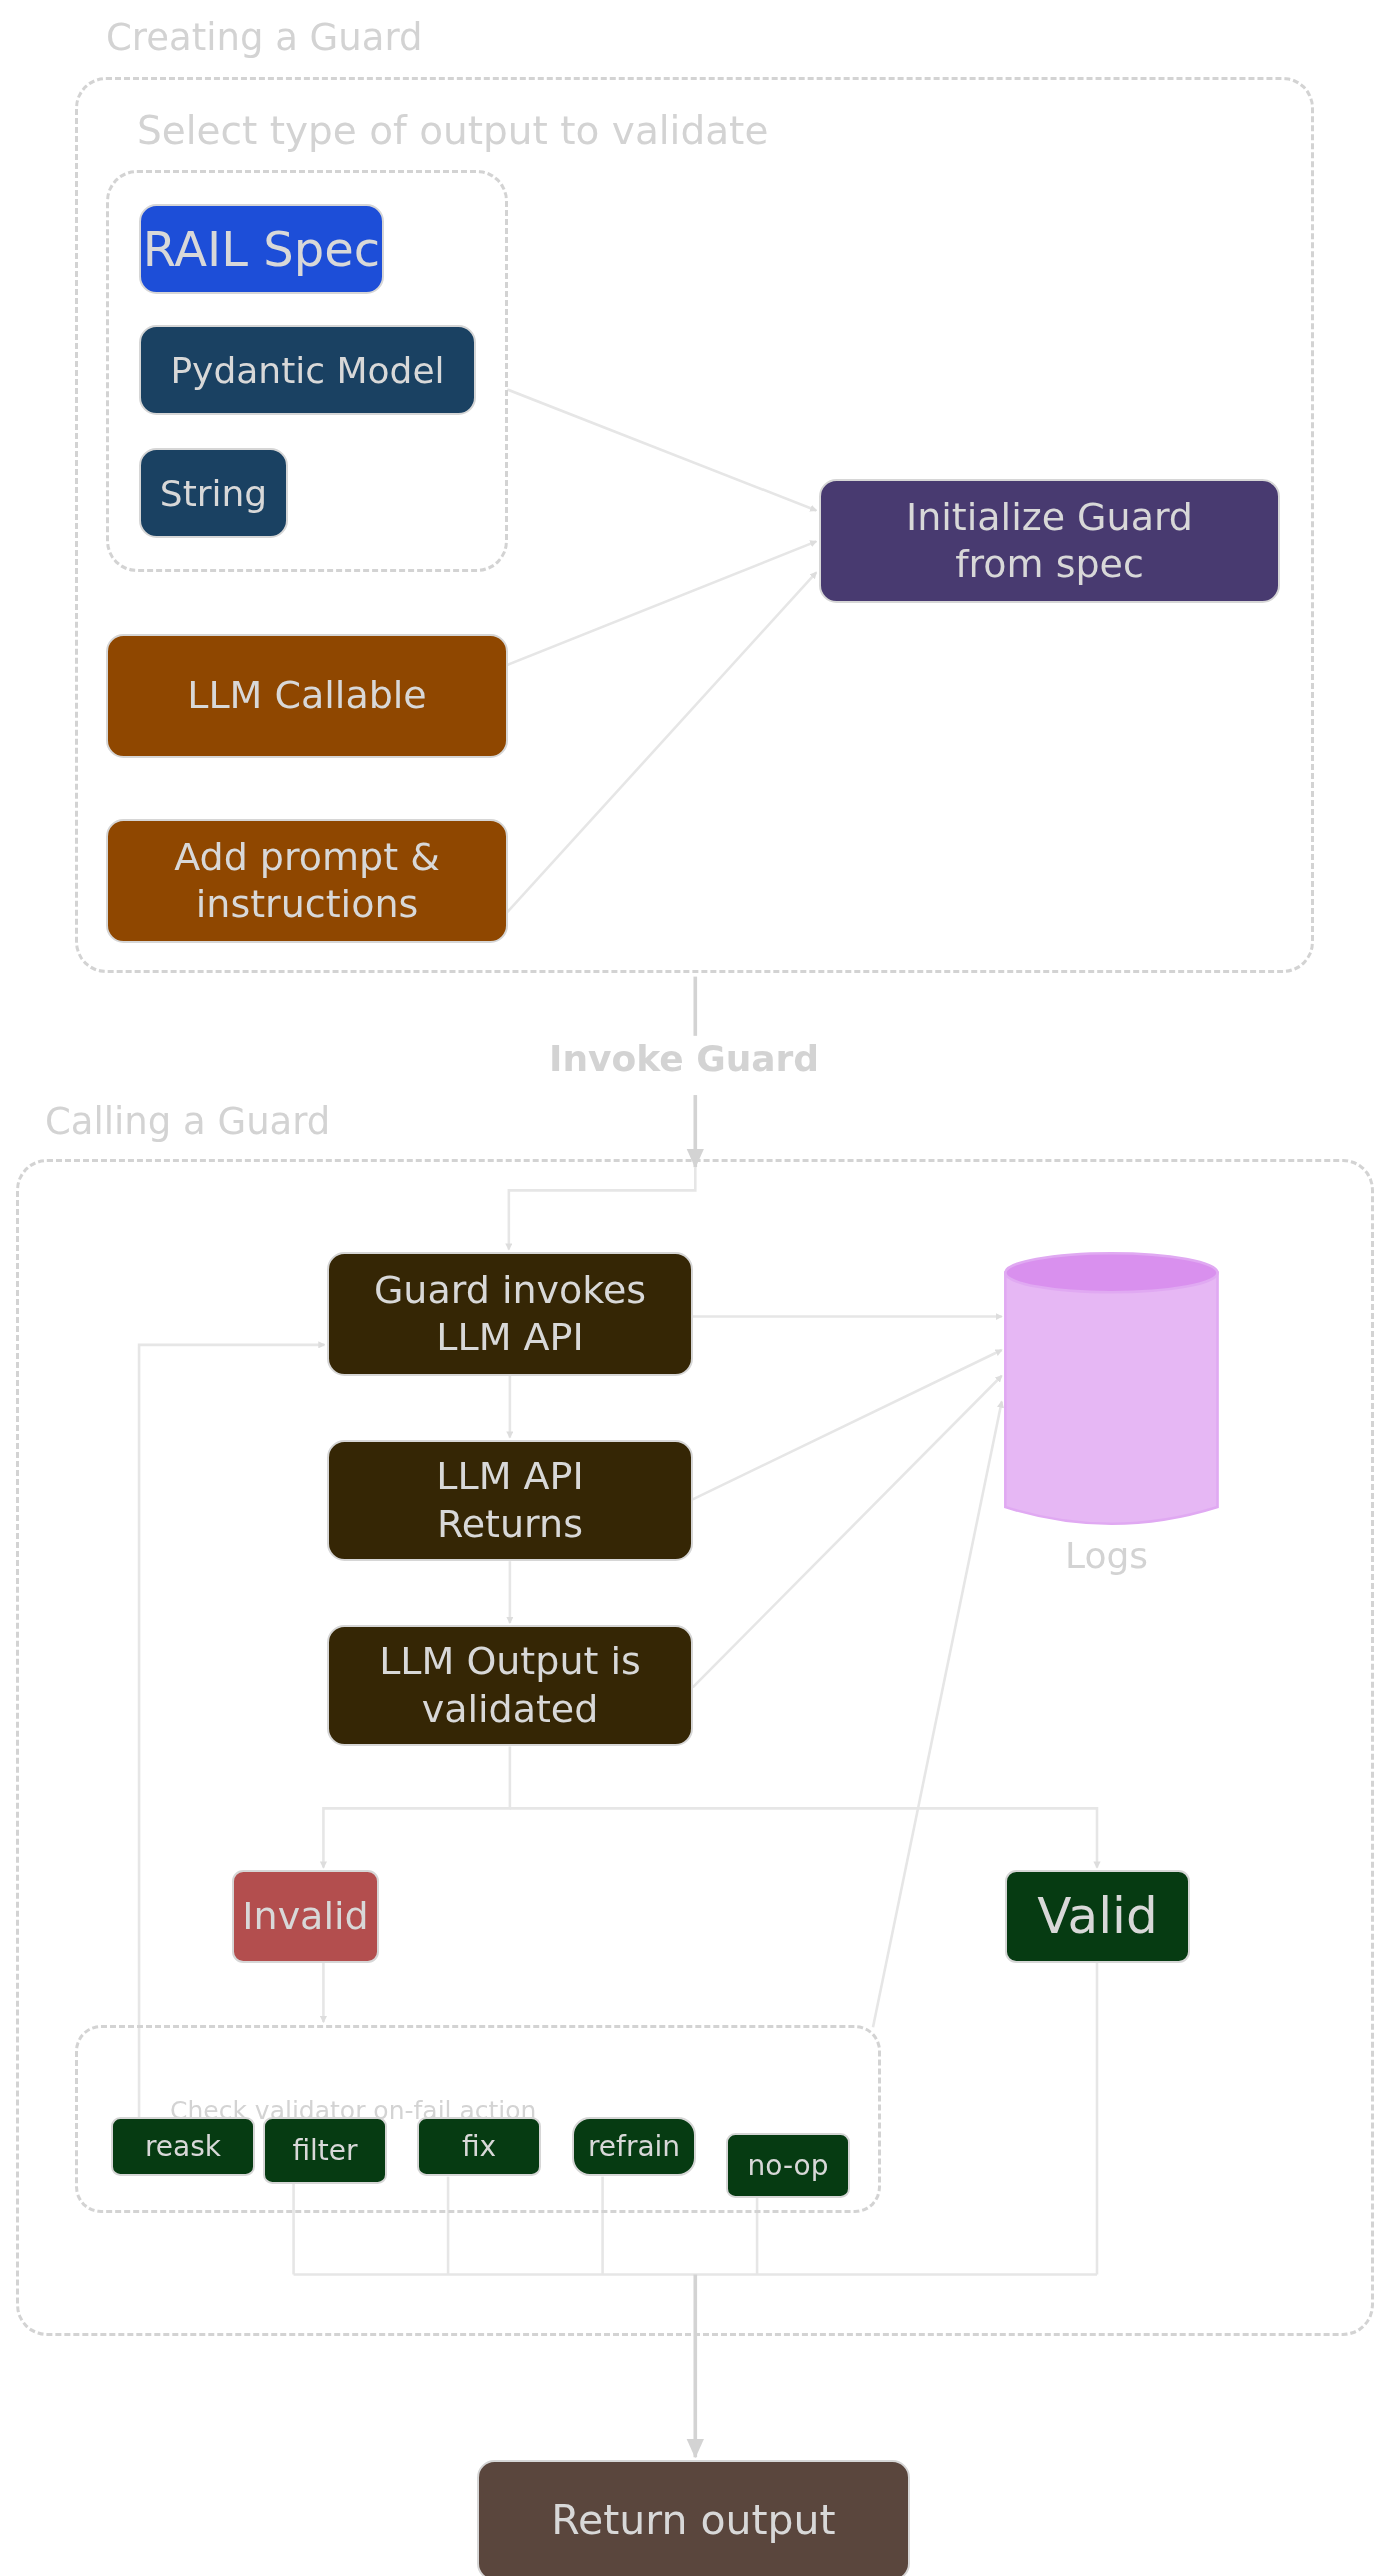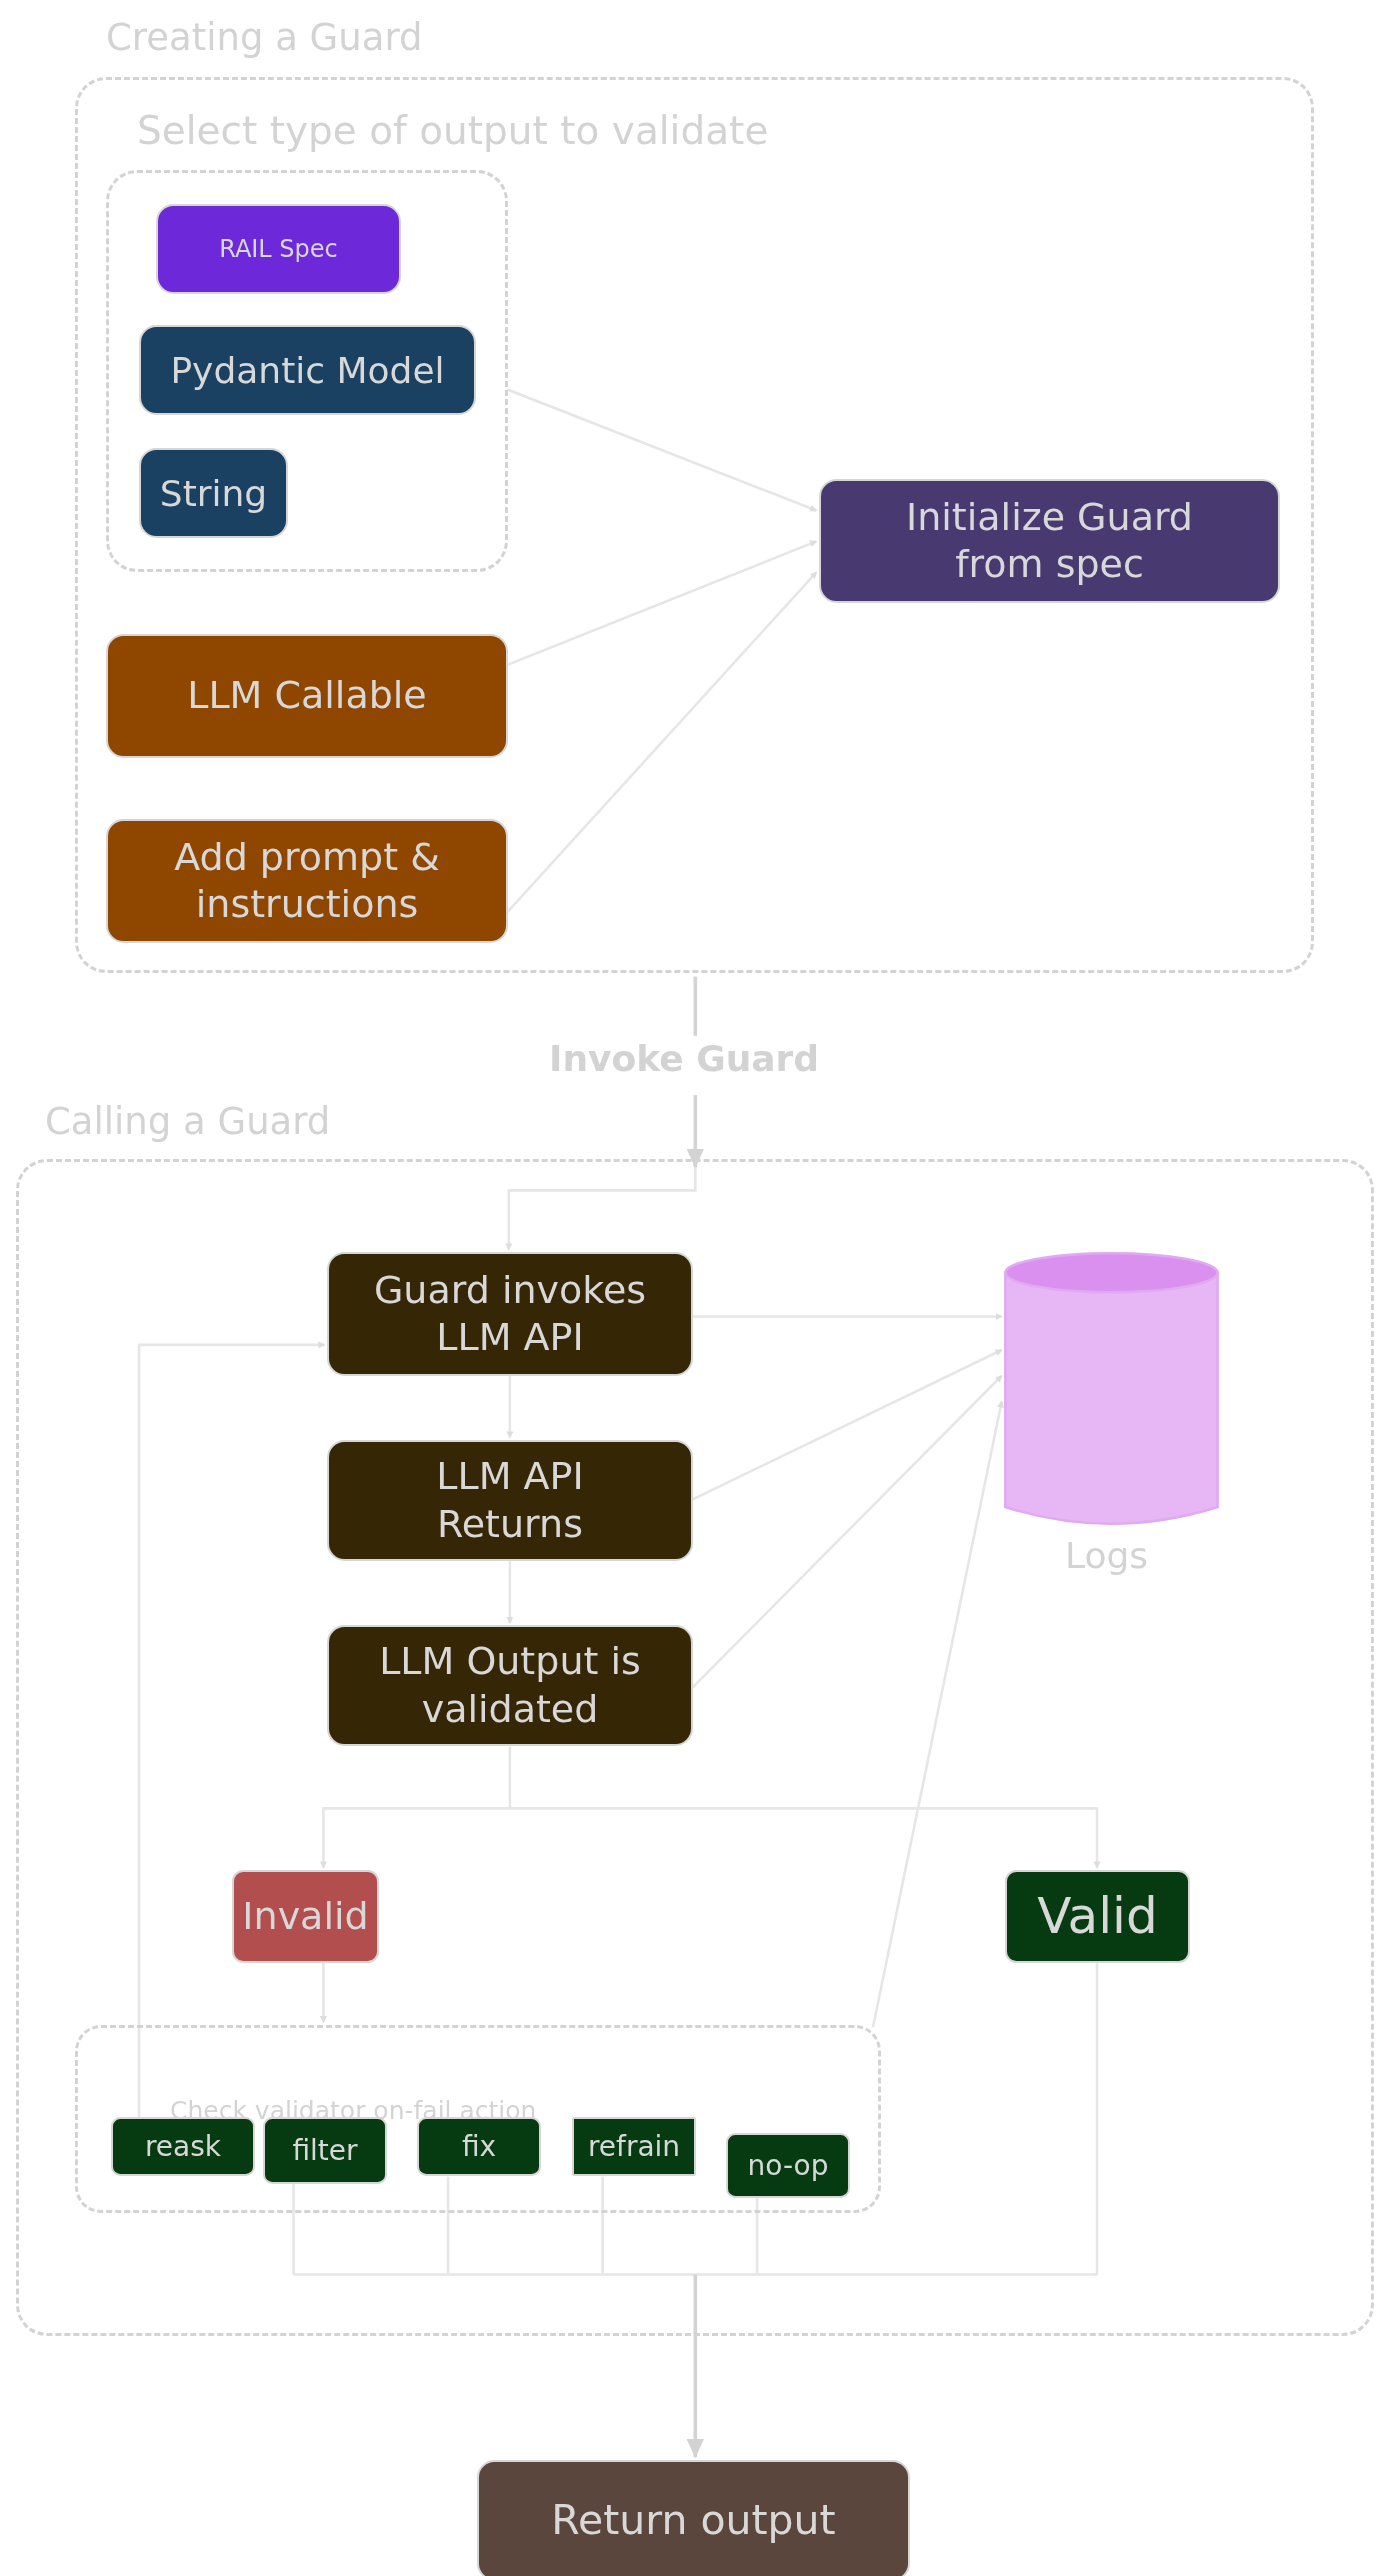--- a/index.html
+++ b/index.html
@@ -69,38 +69,38 @@
 <div class="frame" style="left:15.5px;top:1159px;width:1358px;height:1177px;"></div>
 <div class="frame" style="left:75px;top:2025px;width:806px;height:188px;border-radius:26px;"></div>
 
 <div class="lbl" style="left:106px;top:15.5px;font-size:37px;">Creating a Guard</div>
 <div class="lbl" style="left:137px;top:108px;font-size:39px;">Select type of output to validate</div>
 <div class="lbl" style="left:549px;top:1038px;font-size:36px;font-weight:bold;">Invoke Guard</div>
 <div class="lbl" style="left:45px;top:1100px;font-size:37px;">Calling a Guard</div>
 <div class="lbl" style="left:170px;top:2058px;font-size:25px;margin-top:38px;">Check validator on-fail action</div>
 <div class="lbl" style="left:1065px;top:1535px;font-size:36px;">Logs</div>
 
-<div class="node" style="left: 139px; top: 204px; width: 245px; height: 90px; font-size: 24px; background: #6d28d9; margin-left: 17px;">RAIL Spec</div>
+<div class="node" style="left: 139px; top: 204px; width: 245px; height: 90px; font-size: 48px; background: #1d4ed8;">RAIL Spec</div>
 <div class="node" style="left: 139px; top: 325px; width: 337px; height: 90px; font-size: 36px; background: rgb(26, 65, 98);">Pydantic Model</div>
 <div class="node" style="left: 139px; top: 448px; width: 149px; height: 90px; font-size: 36px; background: rgb(26, 65, 98);">String</div>
 <div class="node" style="left: 106px; top: 634px; width: 402px; height: 124px; font-size: 38px; background: rgb(143, 71, 0);">LLM Callable</div>
 <div class="node" style="left: 106px; top: 819px; width: 402px; height: 124px; font-size: 38px; background: rgb(143, 71, 0);">Add prompt &amp;
 instructions</div>
 <div class="node" style="left: 819px; top: 479px; width: 461px; height: 124px; font-size: 38px; background: rgb(72, 58, 112);">Initialize Guard
 from spec</div>
 
 <div class="node" style="left: 327px; top: 1252px; width: 366px; height: 124px; font-size: 38px; background: rgb(53, 38, 5);">Guard invokes
 LLM API</div>
 <div class="node" style="left: 327px; top: 1440px; width: 366px; height: 121px; font-size: 38px; background: rgb(53, 38, 5);">LLM API
 Returns</div>
 <div class="node" style="left: 327px; top: 1625px; width: 366px; height: 121px; font-size: 38px; background: rgb(53, 38, 5);">LLM Output is
 validated</div>
 <div class="node" style="left: 232px; top: 1870px; width: 147px; height: 93px; font-size: 38px; border-radius: 11.3px; background: rgb(179, 78, 78);">Invalid</div>
 <div class="node" style="left: 1005px; top: 1870px; width: 185px; height: 93px; font-size: 50px; border-radius: 11.3px; background: rgb(6, 59, 18);">Valid</div>
 
 <div class="node" style="left: 111px; top: 2117px; width: 144px; height: 59px; font-size: 28px; border-radius: 9.3px; background: rgb(6, 59, 18);">reask</div>
 <div class="node" style="left: 263px; top: 2117px; width: 124px; height: 67px; font-size: 28px; border-radius: 9.3px; background: rgb(6, 59, 18);">filter</div>
 <div class="node" style="left: 417px; top: 2117px; width: 124px; height: 59px; font-size: 28px; border-radius: 9.3px; background: rgb(6, 59, 18);">fix</div>
-<div class="node" style="left: 572px; top: 2117px; width: 124px; height: 59px; font-size: 28px; border-radius: 2px; background: rgb(6, 59, 18);">refrain</div>
+<div class="node" style="left: 572px; top: 2117px; width: 124px; height: 59px; font-size: 28px; border-radius: 18px; background: rgb(6, 59, 18);">refrain</div>
 <div class="node" style="left: 726px; top: 2117px; width: 124px; height: 65px; font-size: 28px; border-radius: 9.3px; background: rgb(6, 59, 18); margin-top: 16px;">no-op</div>
 
 <div class="node" style="left: 477px; top: 2460px; width: 433px; height: 121px; font-size: 41px; background: rgb(90, 70, 61);">Return output</div>
 
 
 </body></html>

